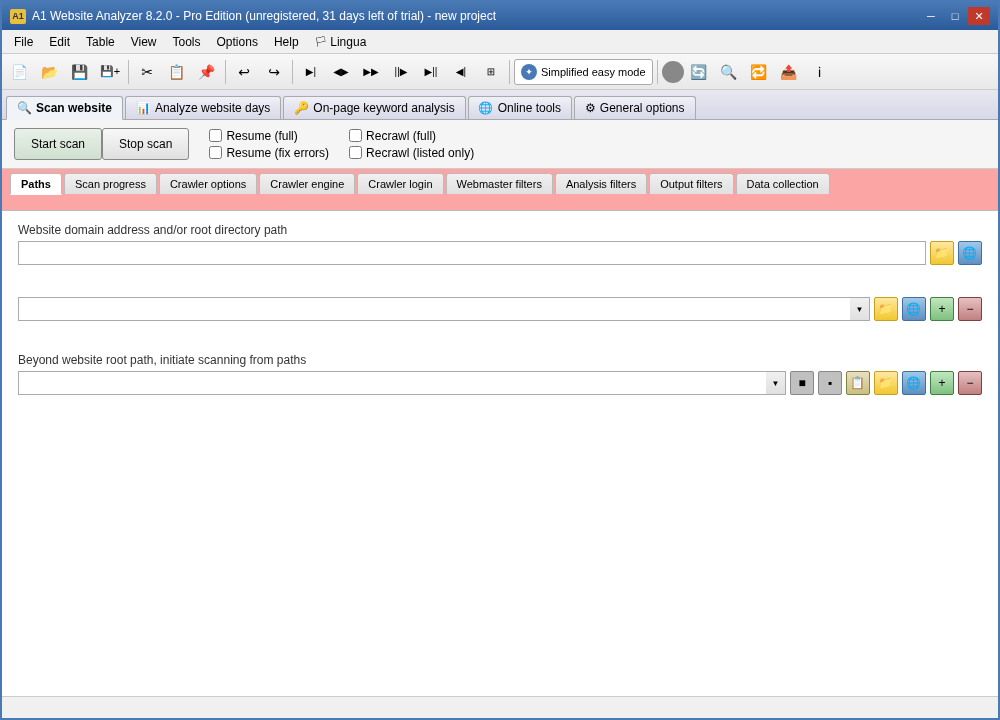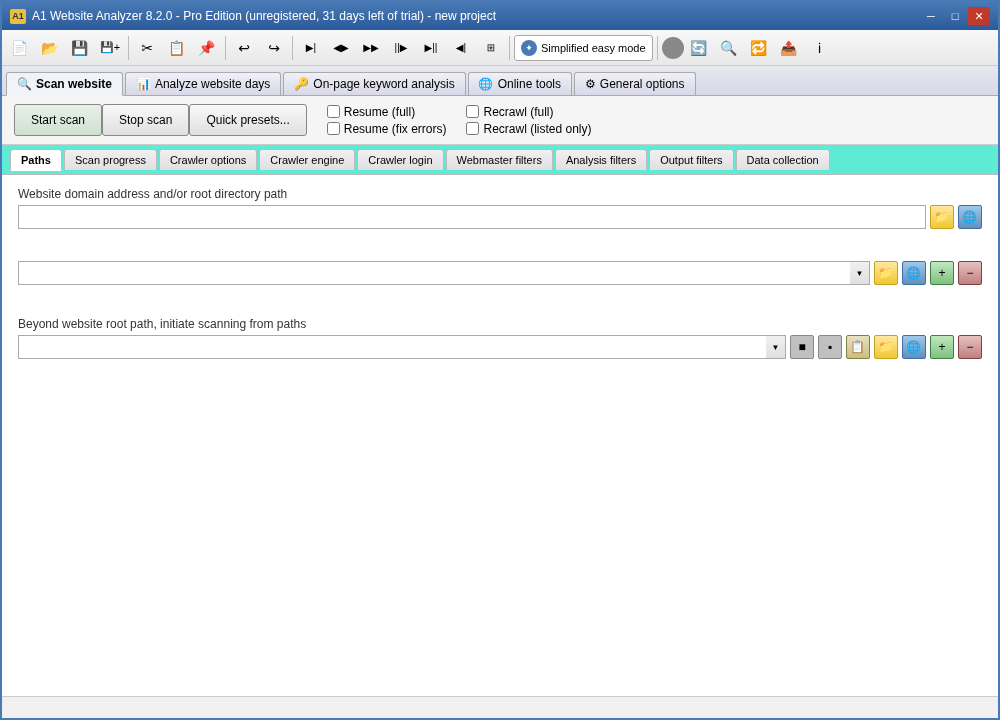--- a/index.html
+++ b/index.html
@@ -175,22 +175,22 @@
       cursor: pointer;
     }
     .checkbox-item input[type="checkbox"] {
       cursor: pointer;
     }
 
     
     #content-tabs {
       display: flex;
       align-items: flex-end;
-      background: #5eead4;
-      padding: 4px 8px 4px;
+      background: #fca5a5;
+      padding: 4px 8px 16px;
       border-bottom: 1px solid #bbb;
     }
     .content-tab {
       padding: 4px 10px;
       border: 1px solid #bbb;
       border-bottom: none;
       border-radius: 3px 3px 0 0;
       background: linear-gradient(to bottom, #f0f0f0, #e0e0e0);
       cursor: pointer;
       font-size: 11px;
@@ -303,20 +303,32 @@
       <span id="title-icon">A1</span>
       <span>A1 Website Analyzer 8.2.0 - Pro Edition (unregistered, 31 days left of trial) - new project</span>
     </div>
     <div id="window-controls">
       <button class="win-btn">─</button>
       <button class="win-btn">□</button>
       <button class="win-btn close">✕</button>
     </div>
   </div>
 
+  <div id="menu-bar">
+    <span class="menu-item">File</span>
+    <span class="menu-item">Edit</span>
+    <span class="menu-item">Table</span>
+    <span class="menu-item">View</span>
+    <span class="menu-item">Tools</span>
+    <span class="menu-item">Options</span>
+    <span class="menu-item">Help</span>
+    <span class="menu-item" style="display:flex;align-items:center;gap:3px;">
+      <span style="font-size:10px;">🏳</span> Lingua
+    </span>
+  </div>
 
   <div id="toolbar">
     <button class="tb-btn" title="New">📄</button>
     <button class="tb-btn" title="Open">📂</button>
     <button class="tb-btn" title="Save">💾</button>
     <button class="tb-btn" title="Save As" style="font-size:11px;">💾+</button>
     <div class="tb-separator"></div>
     <button class="tb-btn" title="Cut">✂</button>
     <button class="tb-btn" title="Copy">📋</button>
     <button class="tb-btn" title="Paste">📌</button>
@@ -364,21 +376,20 @@
     </div>
     <div class="nav-tab">
       <span style="font-size:12px;">⚙</span>
       <span>General options</span>
     </div>
   </div>
 
   <div id="scan-controls">
     <button class="scan-btn primary">Start scan</button>
     <button class="scan-btn">Stop scan</button>
-    <button class="scan-btn">Quick presets...</button>
 
     <div class="checkboxes-group">
       <label class="checkbox-item">
         <input type="checkbox" style="">
         <span>Resume (full)</span>
       </label>
       <label class="checkbox-item">
         <input type="checkbox" style="">
         <span>Resume (fix errors)</span>
       </label>

